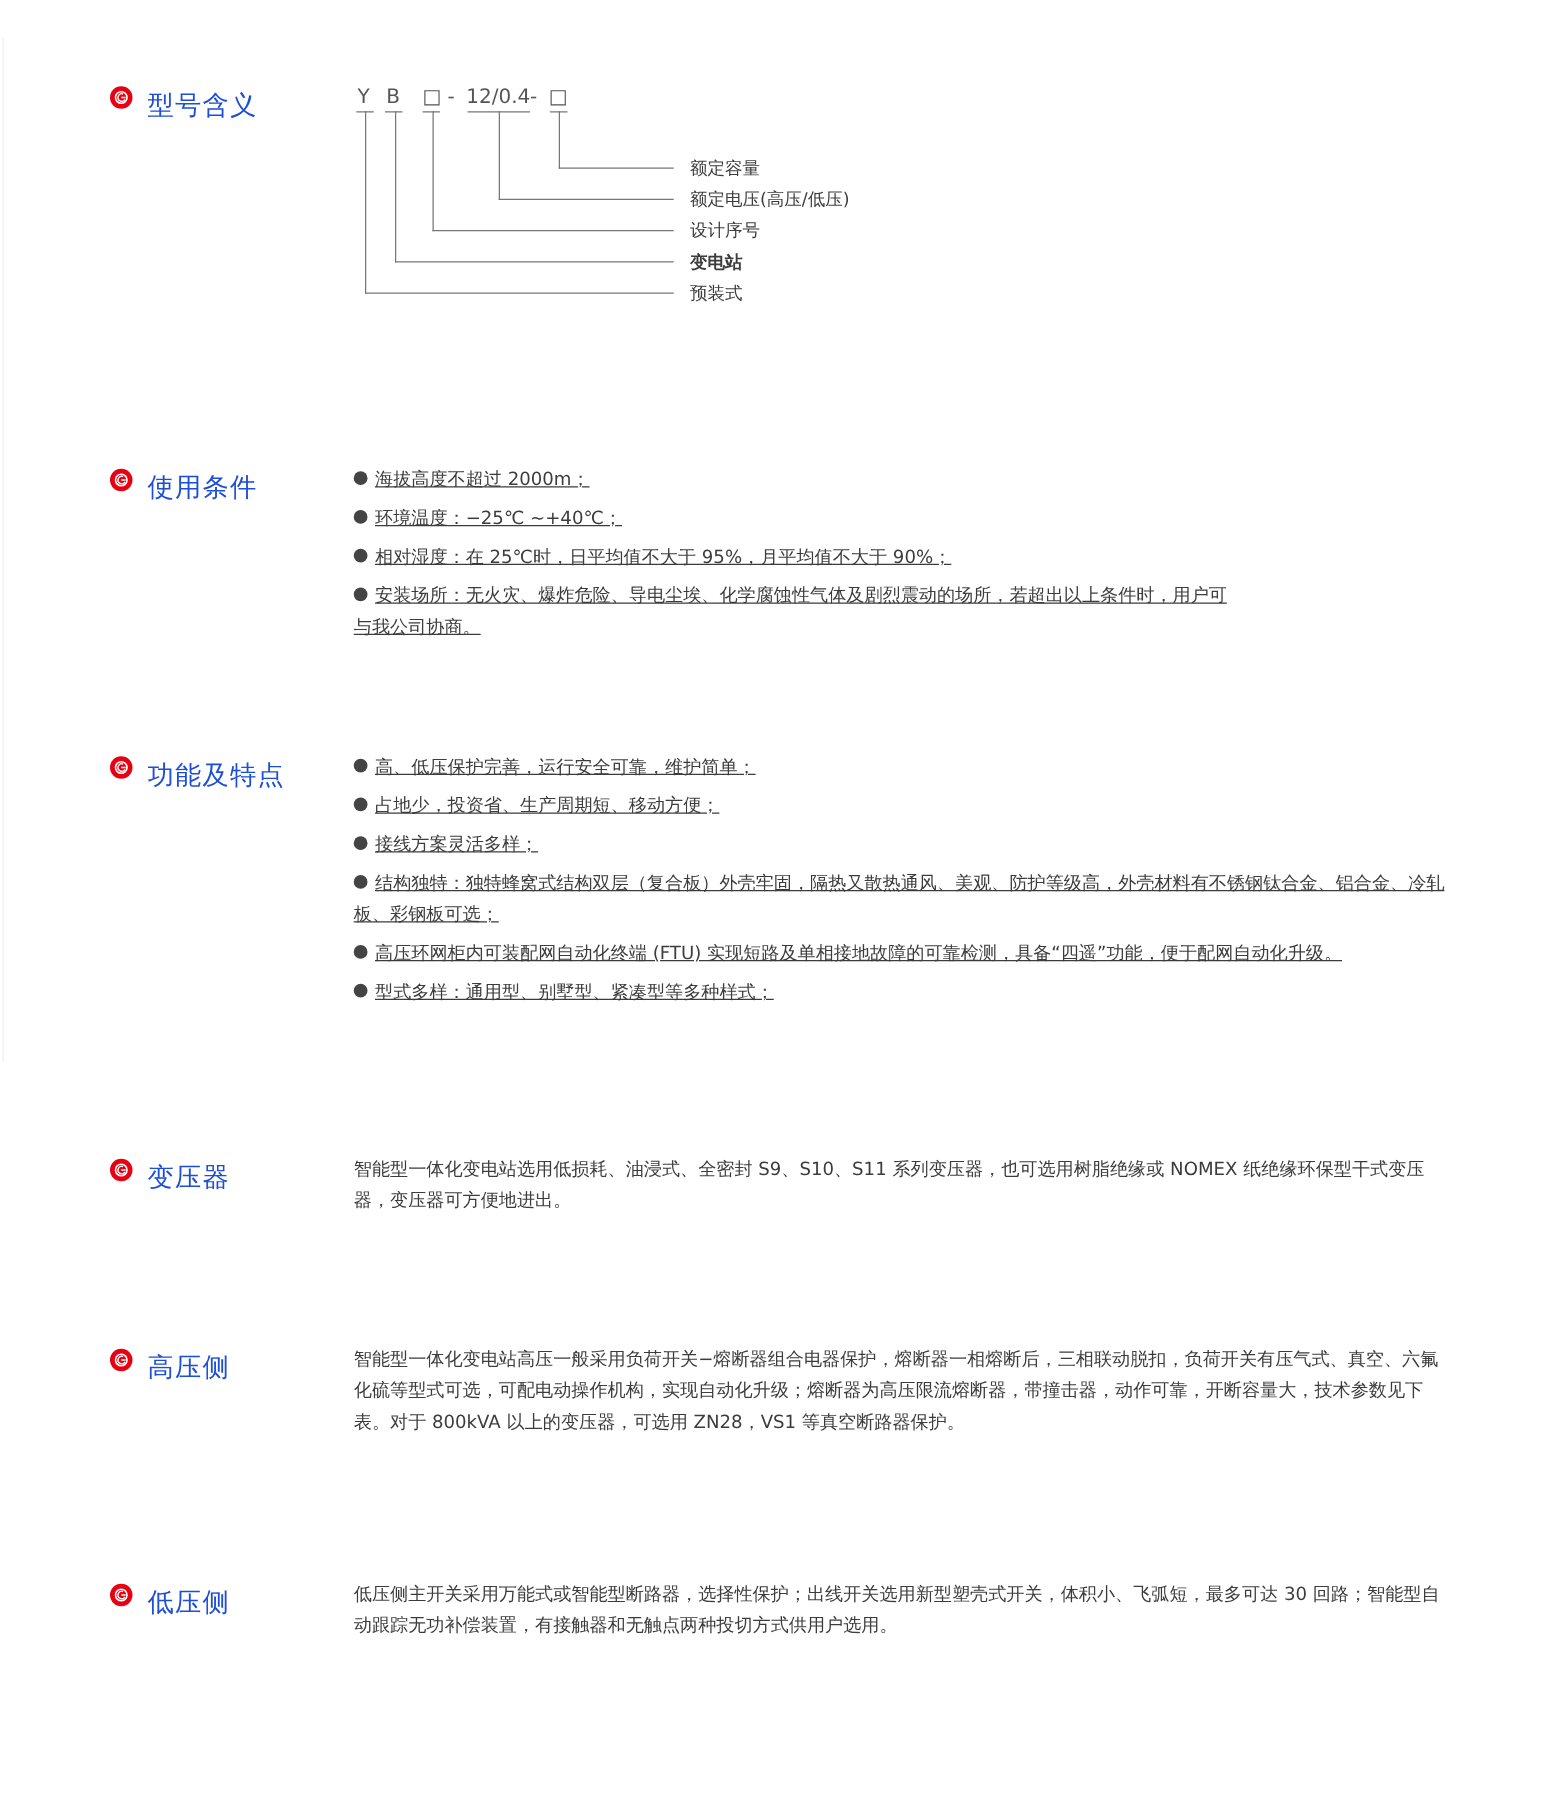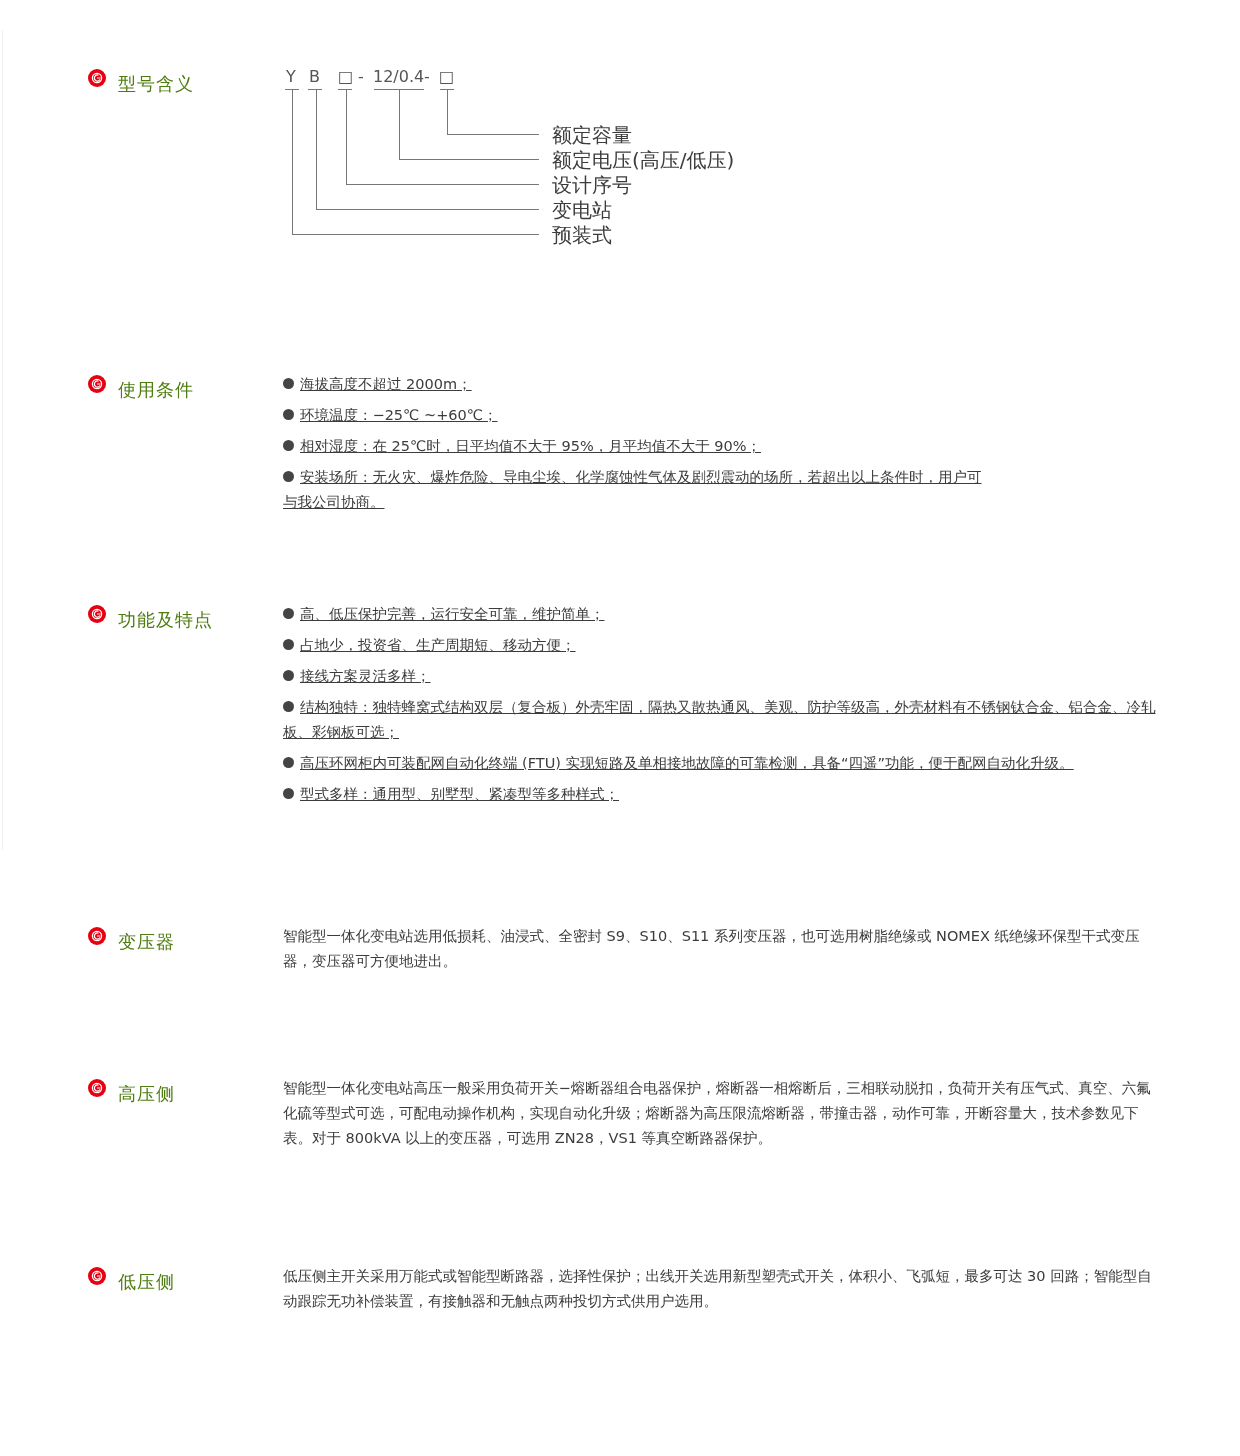--- a/index.html
+++ b/index.html
@@ -9,33 +9,33 @@
     color: #3c3c3c;
   }
   .edge-line { position: absolute; left: 2px; top: 30px; width: 1px; height: 820px; background: #f0f0f0; }
   .section { position: absolute; left: 0; width: 1240px; }
   .sec-head { position: absolute; left: 88px; top: 0; display: flex; align-items: center; height: 24px; }
   .badge {
     width: 18px; height: 18px; border-radius: 50%; background: #e60012;
     display: flex; align-items: center; justify-content: center; margin-right: 12px;
   }
   .badge svg { display: block; }
-  .sec-title { color: #4d7c0f; font-size: 18px; letter-spacing: 1px; line-height: 24px; margin-top: 12px; }
+  .sec-title { color: #1d4ed8; font-size: 21px; letter-spacing: 1px; line-height: 24px; margin-top: 12px; }
   .sec-body { position: absolute; left: 283px; top: 0; width: 880px; font-size: 14.5px; line-height: 25px; color: #3c3c3c; }
   .bullet-list { margin: 0; padding: 0; list-style: none; }
   .bullet-list li { margin: 0 0 6px 0; text-decoration: underline; }
   .bullet-list li .dot { display: inline-block; width: 11px; height: 11px; background: #444; border-radius: 50%; margin-right: 6px; position: relative; top: 0px; }
   .para { margin: 0; }
 
   
   .diagram { position: absolute; left: 283px; top: 0; width: 460px; height: 190px; }
   .code-char { position: absolute; top: 0; font-size: 16px; line-height: 22px; color: #555; }
   .hline { position: absolute; height: 1px; background: #777; }
   .vline { position: absolute; width: 1px; background: #777; }
-  .d-label { position: absolute; left: 269px; font-size: 20px; line-height: 20px; color: #3c3c3c; }
+  .d-label { position: absolute; left: 269px; font-size: 14px; line-height: 20px; color: #3c3c3c; }
 </style>
 </head>
 <body>
 
 <div class="edge-line"></div>
 
 <div class="section" style="top:66px;">
   <div class="sec-head">
     <span class="badge">
       <svg width="12" height="12" viewBox="0 0 12 12">
@@ -71,39 +71,39 @@
 
     <div class="vline" style="left:33px; top:23px; height:121px;"></div>
     <div class="hline" style="left:33px; top:143px; width:223px;"></div>
 
     <div class="vline" style="left:9px; top:23px; height:146px;"></div>
     <div class="hline" style="left:9px; top:168px; width:247px;"></div>
 
     <span class="d-label" style="top:59px;">额定容量</span>
     <span class="d-label" style="top:84px;">额定电压(高压/低压)</span>
     <span class="d-label" style="top:109px;">设计序号</span>
-    <span class="d-label" style="top:134px;">变电站</span>
+    <span class="d-label" style="top:134px;font-weight:bold;">变电站</span>
     <span class="d-label" style="top:159px;">预装式</span>
   </div>
 </div>
 
 <div class="section" style="top:372px;">
   <div class="sec-head">
     <span class="badge">
       <svg width="12" height="12" viewBox="0 0 12 12">
           <circle cx="6" cy="6" r="4.6" fill="none" stroke="#fff" stroke-width="1.3"></circle>
           <path d="M6 6 H9.5 M7.5 3.2 A3 3 0 1 0 9 7.5" fill="none" stroke="#fff" stroke-width="1.1"></path>
         </svg>
     </span>
     <span class="sec-title">使用条件</span>
   </div>
   <div class="sec-body">
     <ul class="bullet-list">
       <li><span class="dot"></span><span>海拔高度不超过 2000m；</span></li>
-      <li><span class="dot"></span><span>环境温度：−25℃ ~+60℃；</span></li>
+      <li><span class="dot"></span><span>环境温度：−25℃ ~+40℃；</span></li>
       <li><span class="dot"></span><span>相对湿度：在 25℃时，日平均值不大于 95%，月平均值不大于 90%；</span></li>
       <li style="width:700px;"><span class="dot"></span><span>安装场所：无火灾、爆炸危险、导电尘埃、化学腐蚀性气体及剧烈震动的场所，若超出以上条件时，用户可与我公司协商。</span></li>
     </ul>
   </div>
 </div>
 
 <div class="section" style="top:602px;">
   <div class="sec-head">
     <span class="badge">
       <svg width="12" height="12" viewBox="0 0 12 12">

